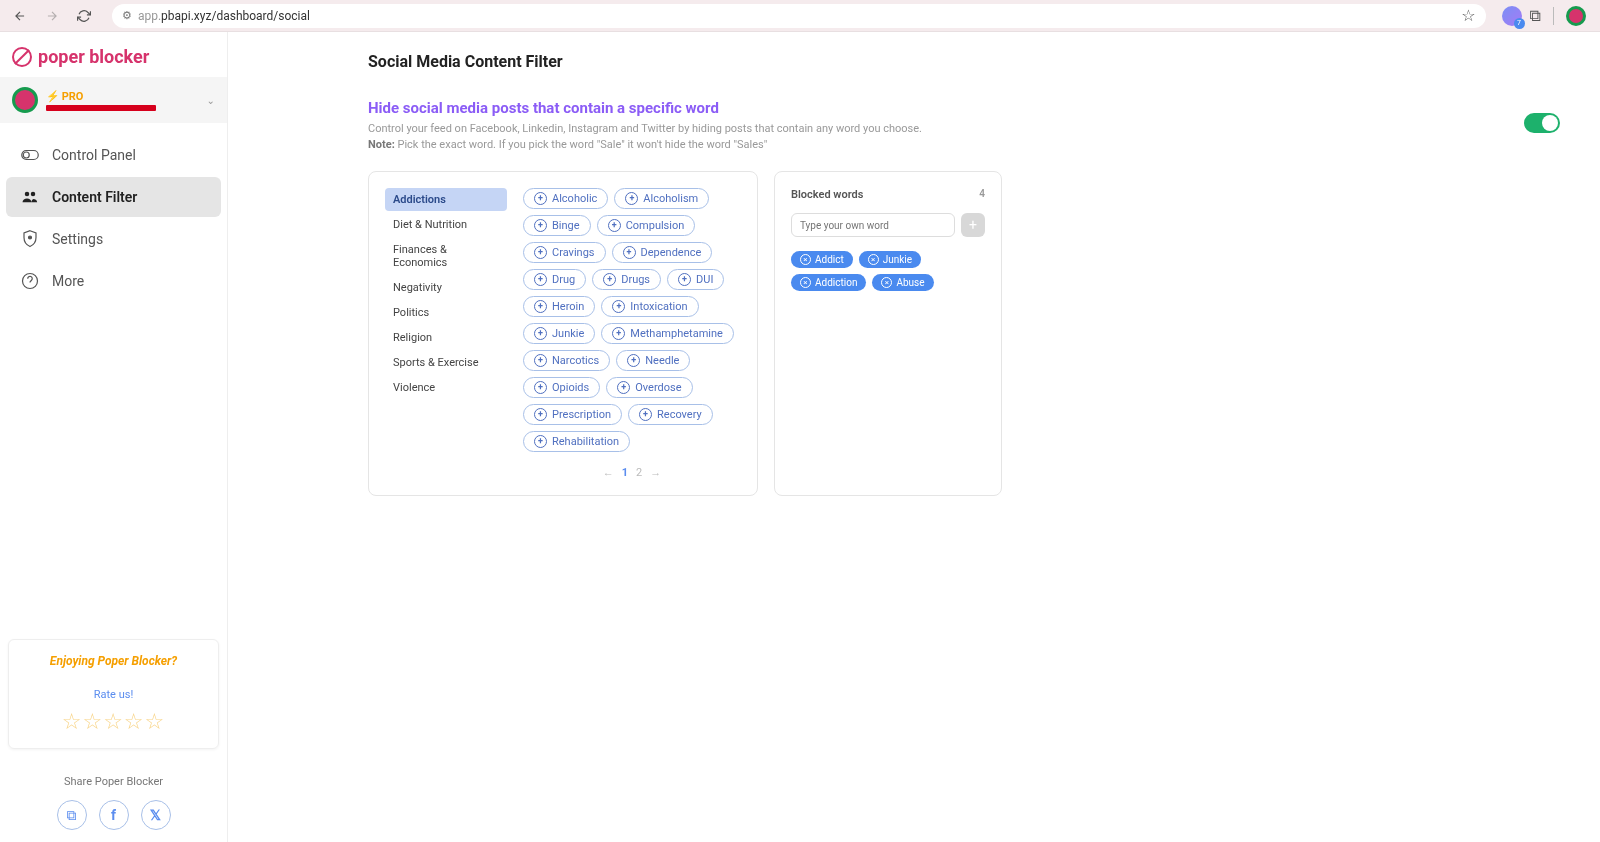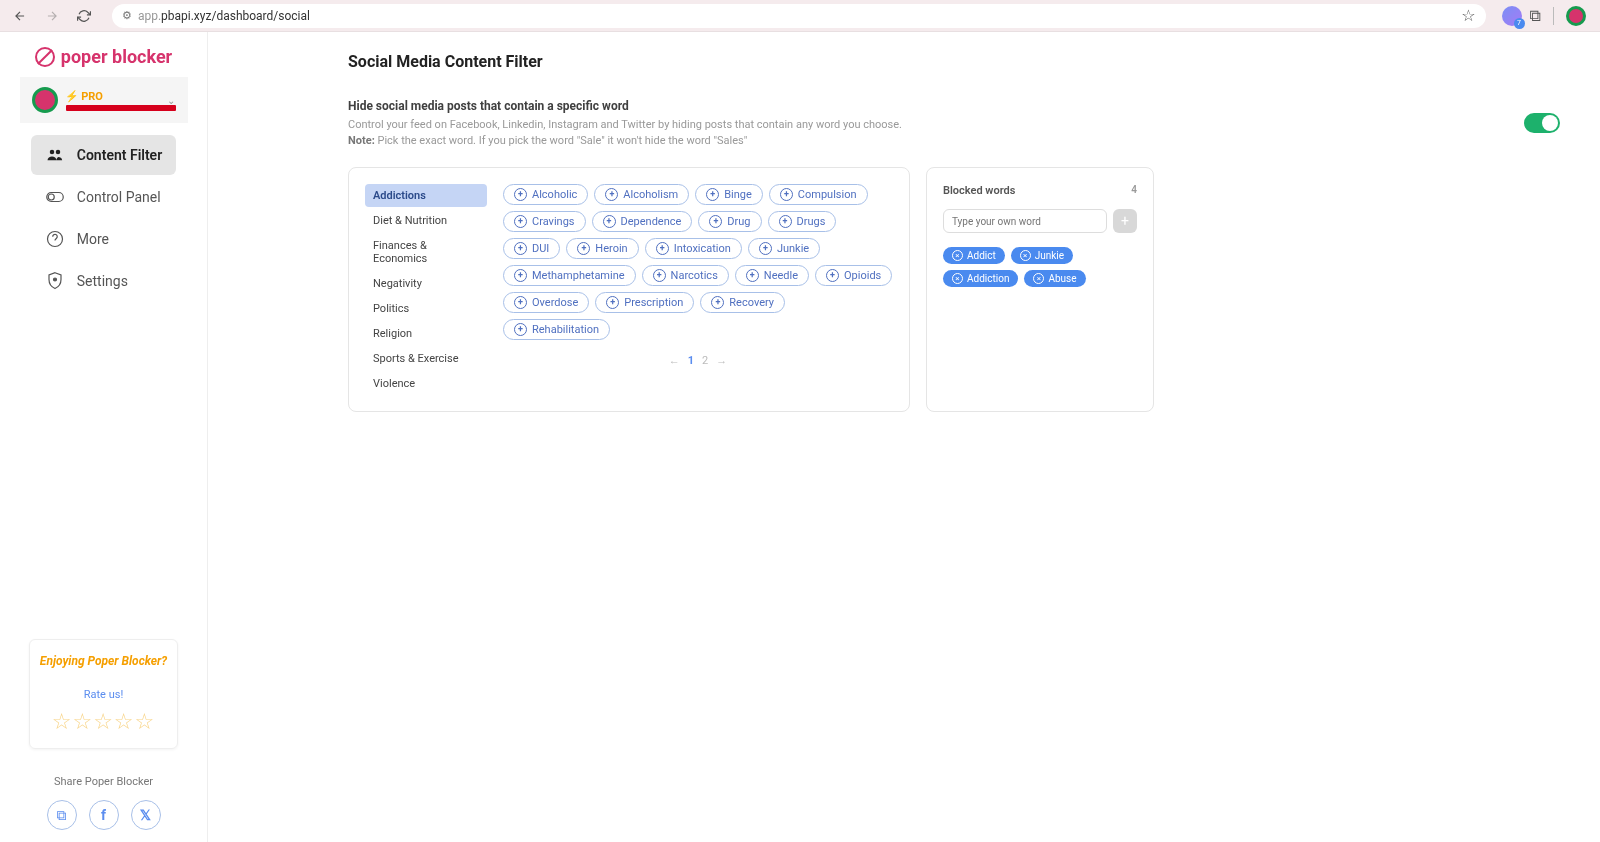--- a/index.html
+++ b/index.html
@@ -12,21 +12,21 @@
     .url-text { font-size: 12px; color: #333; }
     .url-prefix { color: #999; font-size: 12px; }
     .browser-right { display: flex; align-items: center; gap: 8px; padding-right: 6px;}
     .star-icon { font-size: 16px; color: #555; }
     .ext-icon { width: 20px; height: 20px; border-radius: 50%; }
     .divider-v { width: 1px; height: 18px; background: #bbb; margin: 0 4px; }
     
     .app-body { display: flex; height: calc(842px - 32px); }
     
     
-    .sidebar { width: 208px; border-right: 1px solid #eee; display: flex; flex-direction: column; align-items: center; }
+    .sidebar { width: 228px; border-right: 1px solid #eee; display: flex; flex-direction: column; }
     .logo { display: flex; align-items: center; gap: 6px; padding: 14px 12px 10px; }
     .logo-icon { width: 20px; height: 20px; border: 2px solid #d6336c; border-radius: 50%; position: relative; }
     .logo-icon::after { content: ""; position: absolute; width: 2px; height: 20px; background: #d6336c; transform: rotate(45deg); left: 7px; top: -2px; }
     .logo-text { font-size: 18px; font-weight: 700; color: #d6336c; }
     
     .account-box { background: #f5f5f5; margin: 0; padding: 10px 12px; display: flex; align-items: center; gap: 8px; position: relative; }
     .account-avatar { width: 26px; height: 26px; border-radius: 50%; background: #d6336c; border: 3px solid #169b4e; }
     .pro-badge { font-size: 11px; font-weight: 700; color: #f59f00; display: flex; align-items: center; gap: 2px; }
     .redacted { width: 110px; height: 6px; background: #d6001c; margin-top: 2px; border-radius: 1px; }
     .chevron { position: absolute; right: 12px; color: #999; font-size: 10px; }
@@ -44,29 +44,29 @@
     .share-label { font-size: 11px; color: #777; text-align: center; margin-top: 18px; }
     .share-icons { display: flex; gap: 12px; justify-content: center; padding: 12px; }
     .share-btn { width: 30px; height: 30px; border: 1px solid #a8c0e8; border-radius: 50%; display: flex; align-items: center; justify-content: center; color: #5b8def; font-size: 14px; cursor: pointer; }
     
     
     .main { flex: 1; padding: 20px 40px; overflow: auto; }
     .page-title { font-size: 16px; font-weight: 700; color: #222; margin-left: 100px; }
     
     .hide-section { margin-left: 100px; margin-top: 28px; display: flex; align-items: flex-start; }
     .hide-text { flex: 1; }
-    .hide-heading { font-size: 12px; font-weight: 700; color: #404040; }
+    .hide-heading { font-size: 15px; font-weight: 700; color: #8b5cf6; }
     .hide-desc { font-size: 11px; color: #999; margin-top: 4px; line-height: 1.4; }
     .hide-note { font-size: 11px; color: #999; margin-top: 2px; }
     .hide-note b { color: #777; }
     .toggle { width: 36px; height: 20px; background: #1db16c; border-radius: 10px; position: relative; cursor: pointer; margin-left: 120px; margin-top: 14px; }
     .toggle::after { content: ""; position: absolute; width: 16px; height: 16px; background: #fff; border-radius: 50%; top: 2px; right: 2px; }
     
     .panels { display: flex; gap: 16px; margin-left: 100px; margin-top: 20px; }
-    .panel-left { border: 1px solid #e5e5e5; border-radius: 8px; padding: 16px; display: flex; gap: 16px; width: 562px; }
+    .panel-left { border: 1px solid #e5e5e5; border-radius: 8px; padding: 16px; display: flex; gap: 16px; width: 390px; }
     .cat-list { display: flex; flex-direction: column; gap: 2px; width: 122px; }
     .cat-item { font-size: 11px; color: #444; padding: 5px 8px; border-radius: 4px; cursor: pointer; }
     .cat-item.active { background: #c5d5f5; color: #2b4a8a; font-weight: 600; }
     .word-area { flex: 1; }
     .word-rows { display: flex; flex-wrap: wrap; gap: 6px; }
     .chip { display: inline-flex; align-items: center; gap: 5px; border: 1px solid #a8c0e8; border-radius: 14px; padding: 3px 10px; font-size: 11px; color: #5070c0; cursor: pointer; }
     .chip-add { width: 13px; height: 13px; border: 1.5px solid #5070c0; border-radius: 50%; display: flex; align-items: center; justify-content: center; font-size: 9px; line-height: 1; font-weight: 700; }
     .pagination { display: flex; align-items: center; justify-content: center; gap: 8px; margin-top: 14px; font-size: 11px; }
     .pg-btn { color: #bbb; cursor: pointer; }
     .pg-num { color: #5b8def; font-weight: 700; }
@@ -133,56 +133,56 @@
         <div class="pro-badge">
             <span>⚡</span>
             <span>PRO</span>
           </div>
         <div class="redacted"></div>
       </div>
       <div class="chevron">⌄</div>
     </div>
 
     <div class="nav-items">
+      <div class="nav-item">
+        <span class="nav-icon">
+          <svg width="18" height="12" viewBox="0 0 24 14" fill="none" stroke="currentColor" stroke-width="1.6">
+              <rect x="1" y="1" width="22" height="12" rx="6"></rect>
+              <circle cx="7" cy="7" r="4"></circle>
+            </svg>
+        </span>
+        <span>Control Panel</span>
+      </div>
       <div class="nav-item active">
         <span class="nav-icon">
           <svg width="18" height="14" viewBox="0 0 24 18" fill="currentColor">
               <circle cx="8" cy="5" r="3"></circle>
               <circle cx="16" cy="5" r="3"></circle>
               <path d="M2 16c0-3 3-5 6-5s6 2 6 5H2zM14 16c0-2 1-3.5 2.5-4.3 2 0 5 1.3 5 4.3h-7.5z"></path>
             </svg>
         </span>
         <span>Content Filter</span>
       </div>
       <div class="nav-item">
         <span class="nav-icon">
-          <svg width="18" height="12" viewBox="0 0 24 14" fill="none" stroke="currentColor" stroke-width="1.6">
-              <rect x="1" y="1" width="22" height="12" rx="6"></rect>
-              <circle cx="7" cy="7" r="4"></circle>
+          <svg width="16" height="18" viewBox="0 0 20 24" fill="none" stroke="currentColor" stroke-width="1.6">
+              <path d="M10 1l8 3v6c0 6-3.5 10-8 12-4.5-2-8-6-8-12V4l8-3z"></path>
+              <circle cx="10" cy="10" r="2" fill="currentColor"></circle>
             </svg>
         </span>
-        <span>Control Panel</span>
+        <span>Settings</span>
       </div>
       <div class="nav-item">
         <span class="nav-icon">
           <svg width="18" height="18" viewBox="0 0 24 24" fill="none" stroke="currentColor" stroke-width="1.6">
               <circle cx="12" cy="12" r="10"></circle>
               <path d="M9 9a3 3 0 115 2c-1 1-2 1.5-2 3M12 18h.01"></path>
             </svg>
         </span>
         <span>More</span>
-      </div>
-      <div class="nav-item">
-        <span class="nav-icon">
-          <svg width="16" height="18" viewBox="0 0 20 24" fill="none" stroke="currentColor" stroke-width="1.6">
-              <path d="M10 1l8 3v6c0 6-3.5 10-8 12-4.5-2-8-6-8-12V4l8-3z"></path>
-              <circle cx="10" cy="10" r="2" fill="currentColor"></circle>
-            </svg>
-        </span>
-        <span>Settings</span>
       </div>
     </div>
 
     <div class="rating-box">
       <div class="rating-title">Enjoying Poper Blocker?</div>
       <div class="rating-sub">Rate us!</div>
       <div class="stars">☆☆☆☆☆</div>
     </div>
 
     <div class="share-label">Share Poper Blocker</div>

